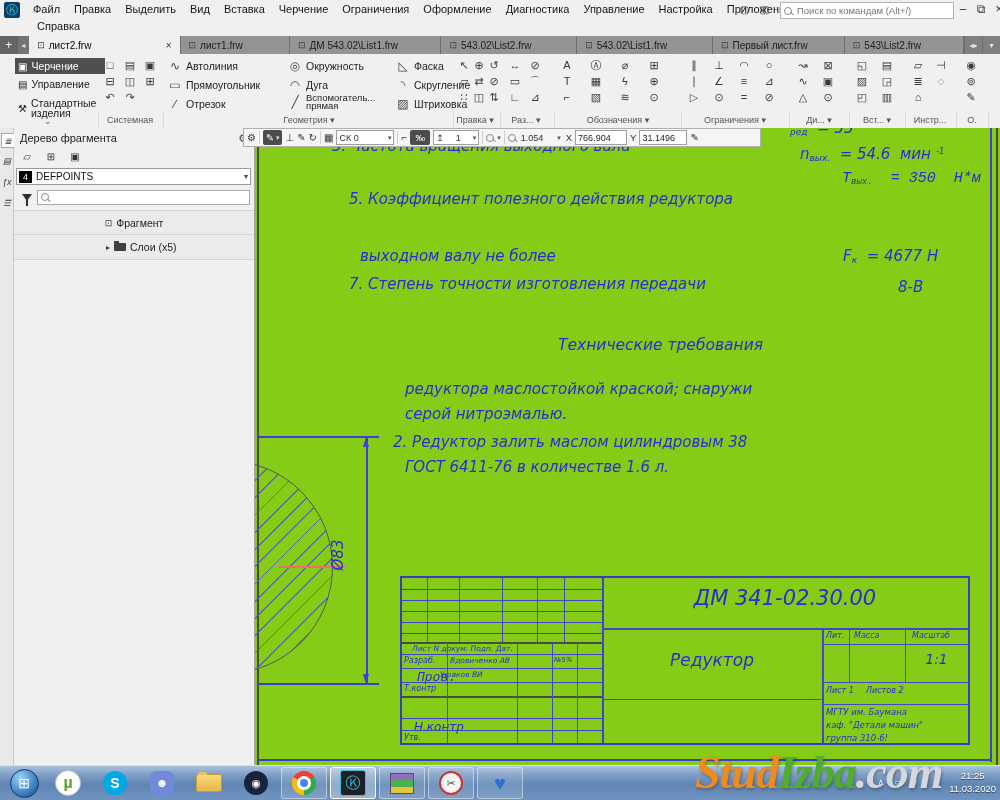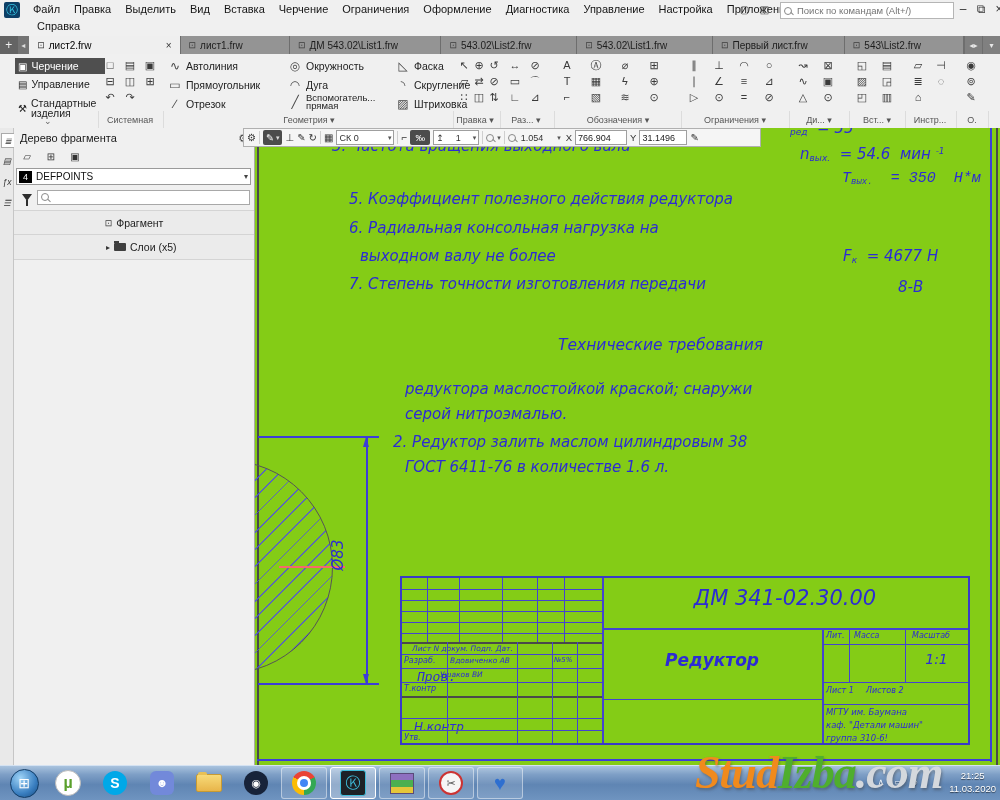--- a/index.html
+++ b/index.html
@@ -415,21 +415,20 @@
     <span class="sub">ред</span>&nbsp;&nbsp;<span>=  55</span>
   </div>
   <div class="dtext" style="left:545px;top:17px;font-size:15px;">
     <span>n</span><span class="sub">вых.</span>&nbsp;&nbsp;<span>=  54.6</span>&nbsp;&nbsp;<span>мин</span>&nbsp;<span class="sup">-1</span>
   </div>
   <div class="dtext" style="left:587px;top:42px;font-size:15px;font-family:Liberation Mono, monospace;">
     <span>T</span><span class="sub">вых.</span>&nbsp;&nbsp;<span>=  350</span>&nbsp;&nbsp;<span>Н*м</span>
   </div>
   <div class="dtext" style="left:77px;top:9px;font-size:15px;">3. Частота вращения выходного вала</div>
   <div class="dtext" style="left:94px;top:62px;font-size:15px;">5. Коэффициент полезного действия редуктора</div>
-  <div class="dtext" style="left:94px;top:91px;font-size:15px;">6. Радиальная консольная нагрузка на</div>
   <div class="dtext" style="left:105px;top:119px;font-size:15px;">выходном валу не более</div>
   <div class="dtext" style="left:588px;top:119px;font-size:15px;">
     <span>F</span><span class="sub">к</span>&nbsp;&nbsp;<span>=  4677 Н</span>
   </div>
   <div class="dtext" style="left:94px;top:147px;font-size:15px;">7. Степень точности изготовления передачи</div>
   <div class="dtext" style="left:643px;top:150px;font-size:15px;font-style:italic;">8-В</div>
 
   <div class="dtext" style="left:303px;top:188px;font-size:15.5px;margin-top:20px;">Технические требования</div>
   <div class="dtext" style="left:150px;top:252px;font-size:15px;">редуктора маслостойкой краской; снаружи</div>
   <div class="dtext" style="left:150px;top:277px;font-size:15px;">серой нитроэмалью.</div>
@@ -444,21 +443,21 @@
   <div class="arr up" style="left:108px;top:309px;"></div>
   <div class="arr down" style="left:108px;top:546px;"></div>
   <div class="dtext" style="left:68px;top:418px;font-size:15px;transform:rotate(-90deg);">Ø83</div>
 
   <div id="tb">
 
     <div class="tl" style="left:200px;top:0;width:1.5px;height:165px;"></div>
     <div class="tl" style="left:200px;top:50px;width:366px;height:1.5px;"></div>
     <div class="tl" style="left:420px;top:50px;width:1.5px;height:115px;"></div>
     <div class="tbt" style="left:200px;top:8px;width:366px;text-align:center;font-size:21px;">ДМ 341-02.30.00</div>
-    <div class="tbt" style="left:200px;top:72px;width:220px;text-align:center;font-size:17px;font-weight:bold;">Редуктор</div>
+    <div class="tbt" style="left:200px;top:72px;width:220px;text-align:center;font-size:17px;">Редуктор</div>
     <div class="tl" style="left:200px;top:121px;width:220px;height:1px;"></div>
 
     <div class="tbt" style="left:424px;top:53px;font-size:8px;">Лит.</div>
     <div class="tbt" style="left:452px;top:53px;font-size:8px;">Масса</div>
     <div class="tbt" style="left:510px;top:53px;font-size:8px;">Масштаб</div>
     <div class="tl" style="left:420px;top:66px;width:146px;height:1px;"></div>
     <div class="tl" style="left:447px;top:50px;width:1px;height:54px;"></div>
     <div class="tl" style="left:503px;top:50px;width:1px;height:54px;"></div>
     <div class="tbt" style="left:503px;top:73px;width:63px;text-align:center;font-size:14px;">1:1</div>
     <div class="tl" style="left:420px;top:104px;width:146px;height:1px;"></div>

